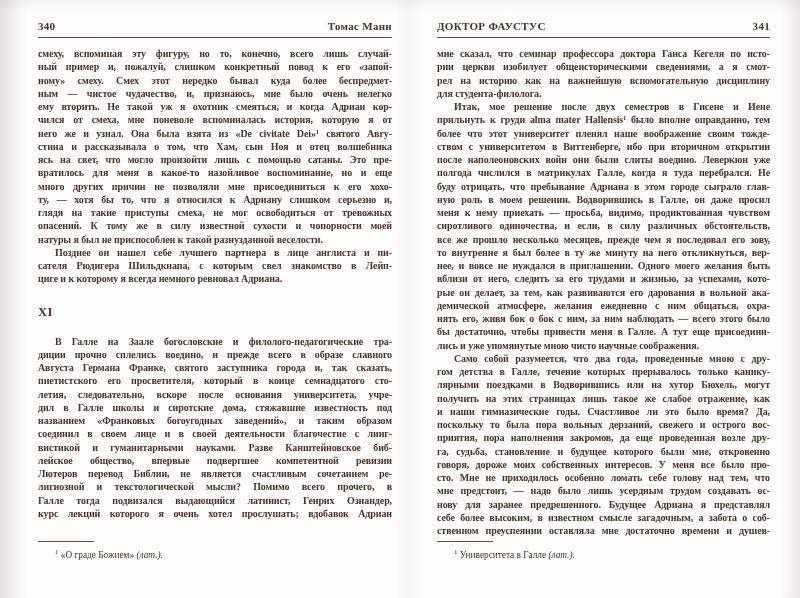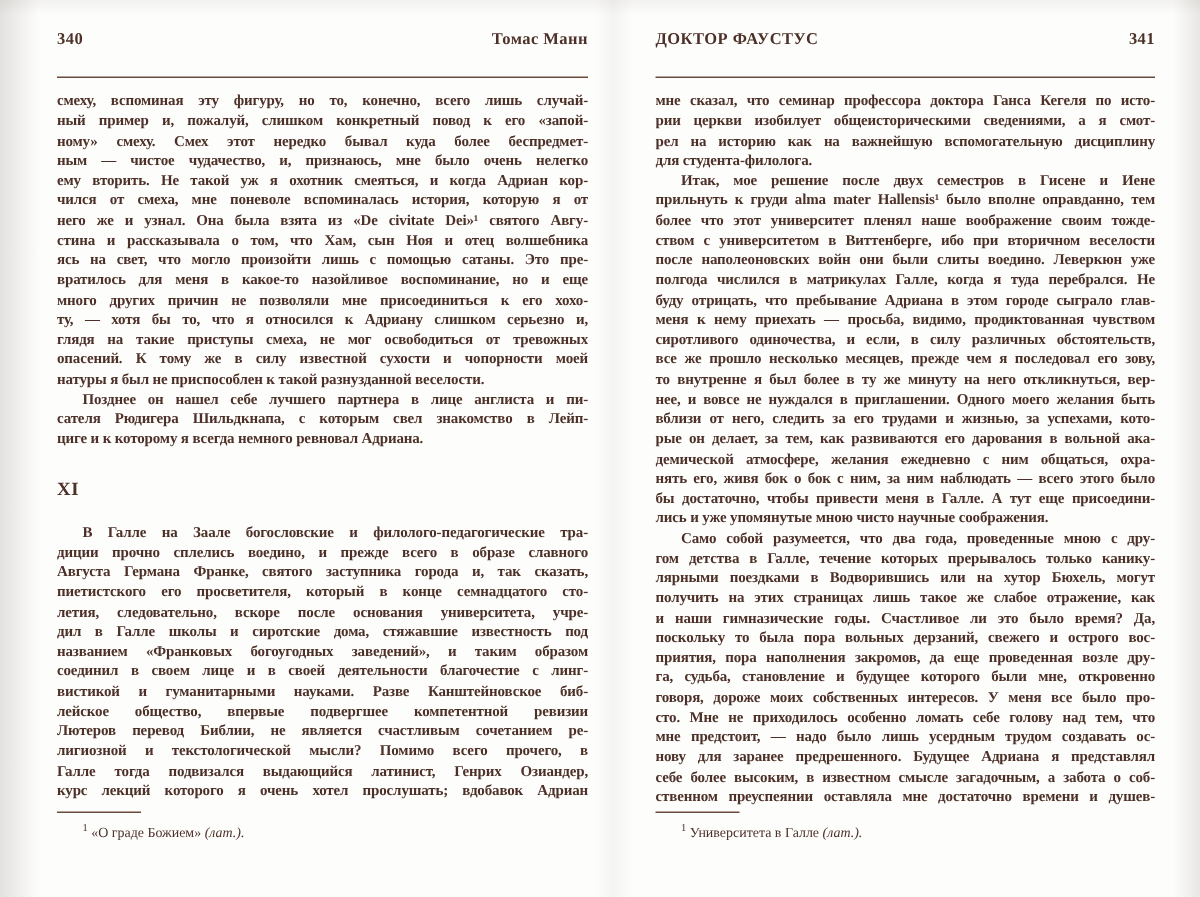--- a/index.html
+++ b/index.html
@@ -18,21 +18,21 @@
   .edge.top{top:0;left:0;right:0;bottom:auto;height:10px;background:linear-gradient(180deg,rgba(92,82,70,0.07),rgba(92,82,70,0));}
   .edge.spine{left:396px;width:26px;background:linear-gradient(90deg,rgba(92,82,70,0),rgba(92,82,70,0.05),rgba(92,82,70,0));}
 
   .page{position:absolute;top:20px;height:578px;}
   .page.left{left:38px;width:354px;}
   .page.right{left:437px;width:333px;}
 
   .page-header{
     display:flex;justify-content:space-between;align-items:flex-end;
     font-weight:bold;font-size:11px;letter-spacing:.3px;
-    padding-bottom:19px;border-bottom:1.5px solid var(--rule-color,#6b4a3c);gap:28px;
+    padding-bottom:5px;border-bottom:1.5px solid var(--rule-color,#6b4a3c);gap:28px;
   }
   .body{margin-top:9px;font-weight:bold;font-size:10px;}
   .para{margin:0;}
   .line{
     height:13.25px;line-height:13.25px;overflow:hidden;
     text-align:justify;text-align-last:justify;
     letter-spacing:-0.1px;white-space:normal;
   }
   .line.last{text-align-last:left;}
   .line.indent{text-indent:17px;}
@@ -114,24 +114,25 @@
         <div class="para">
           <div class="line">мне сказал, что семинар профессора доктора Ганса Кегеля по исто-</div>
           <div class="line">рии церкви изобилует общеисторическими сведениями, а я смот-</div>
           <div class="line">рел на историю как на важнейшую вспомогательную дисциплину</div>
           <div class="line last">для студента-филолога.</div>
         </div>
         <div class="para">
           <div class="line indent">Итак, мое решение после двух семестров в Гисене и Иене</div>
           <div class="line">прильнуть к груди alma mater Hallensis¹ было вполне оправданно, тем</div>
           <div class="line">более что этот университет пленял наше воображение своим тожде-</div>
-          <div class="line">ством с университетом в Виттенберге, ибо при вторичном веселости</div>
+          <div class="line">ством с университетом в Виттенберге, ибо при вторичном открытии</div>
           <div class="line">после наполеоновских войн они были слиты воедино. Леверкюн уже</div>
           <div class="line">полгода числился в матрикулах Галле, когда я туда перебрался. Не</div>
           <div class="line">буду отрицать, что пребывание Адриана в этом городе сыграло глав-</div>
+          <div class="line">ную роль в моем решении. Водворившись в Галле, он даже просил</div>
           <div class="line">меня к нему приехать — просьба, видимо, продиктованная чувством</div>
           <div class="line">сиротливого одиночества, и если, в силу различных обстоятельств,</div>
           <div class="line">все же прошло несколько месяцев, прежде чем я последовал его зову,</div>
           <div class="line">то внутренне я был более в ту же минуту на него откликнуться, вер-</div>
           <div class="line">нее, и вовсе не нуждался в приглашении. Одного моего желания быть</div>
           <div class="line">вблизи от него, следить за его трудами и жизнью, за успехами, кото-</div>
           <div class="line">рые он делает, за тем, как развиваются его дарования в вольной ака-</div>
           <div class="line">демической атмосфере, желания ежедневно с ним общаться, охра-</div>
           <div class="line">нять его, живя бок о бок с ним, за ним наблюдать — всего этого было</div>
           <div class="line">бы достаточно, чтобы привести меня в Галле. А тут еще присоедини-</div>

